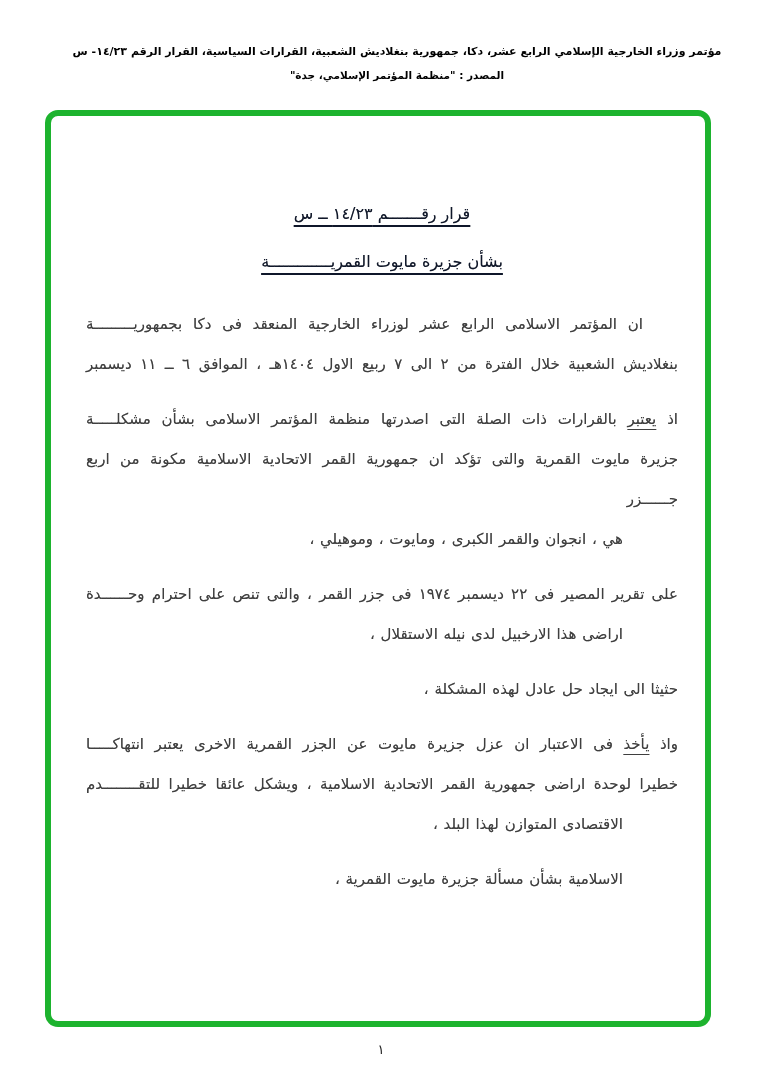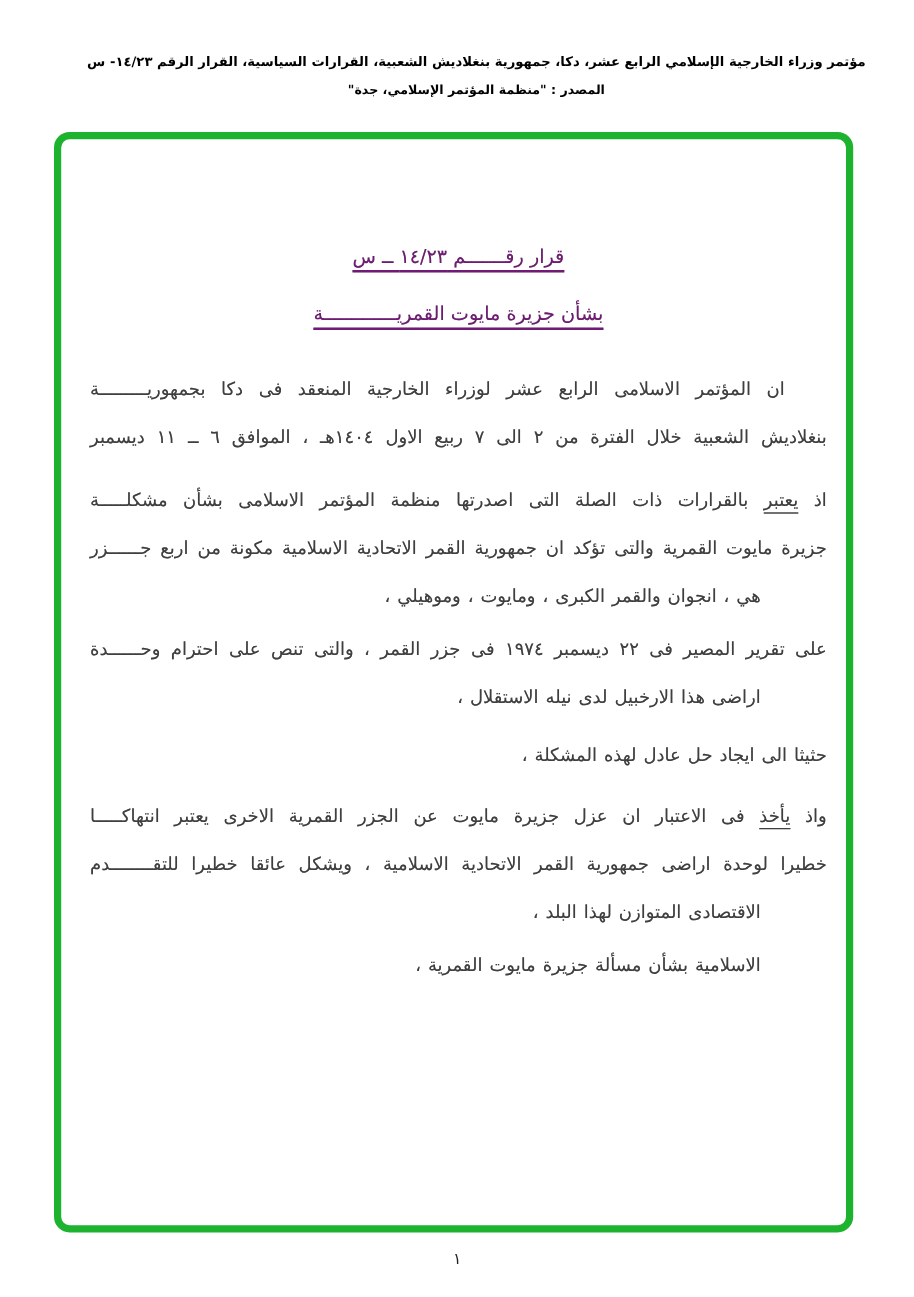--- a/index.html
+++ b/index.html
@@ -41,32 +41,32 @@
     width:622px;
     direction:rtl;
     color:#3f3f3f;
     font-size:15px;
     text-shadow:0 0 0.5px rgba(60,60,60,0.55);
   }
 
   .doc-title {
     padding-top:74px;
     text-align:center;
-    color:#701a75;
+    color:#0f172a;
     font-size:16px;
   }
   .doc-title .t-line {
     line-height:48px;
     text-decoration:underline;
     text-decoration-thickness:1.5px;
     text-underline-offset:6px;
     letter-spacing:0.3px;
   }
 
-  .para { margin:4px; }
+  .para { margin:15px; }
   .para.m-p1 { margin-top:18px; }
   .para.m-p2 { margin-top:13px; }
   .para.m-p3 { margin-top:0; }
   .para.m-p4 { margin-top:8px; }
   .para.m-p5 { margin-top:11px; }
   .para.m-p6 { margin-top:0; }
 
   .line {
     line-height:40px;
     text-align:justify;

